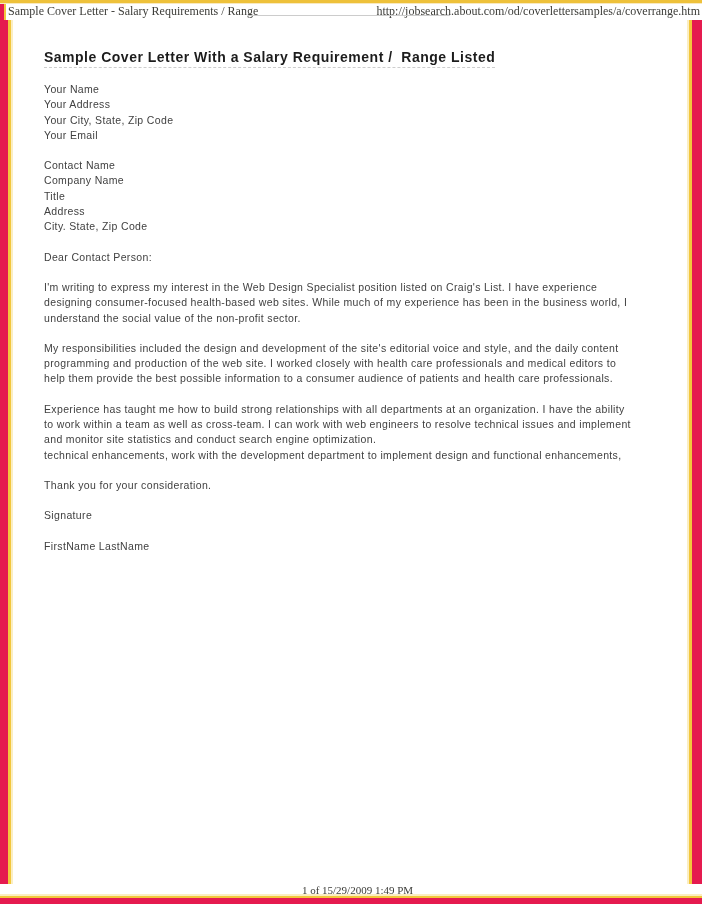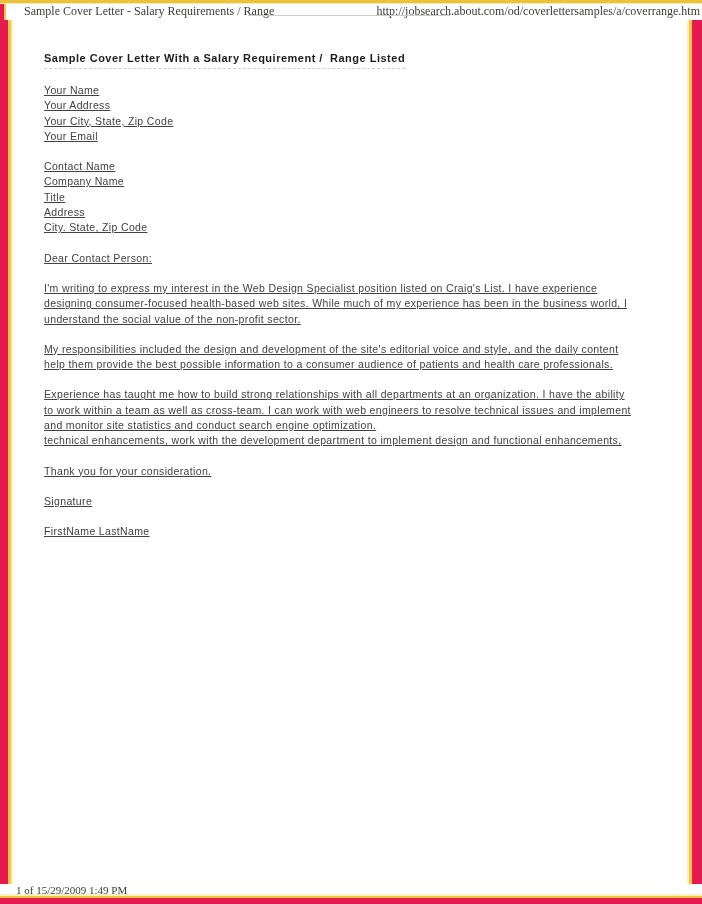--- a/index.html
+++ b/index.html
@@ -26,56 +26,55 @@
   .frame-right{
     position:absolute;top:20px;right:0;width:15px;height:864px;
     background:linear-gradient(to left,#e51a4f 0 10px,#f2c73d 10px 13px,#fbeec2 13px 15px);
   }
   .frame-bottom{
     position:absolute;bottom:0;left:0;width:702px;height:10px;
     background:linear-gradient(to top,#e51a4f 0 6px,#f2c73d 6px 8px,#fbeec2 8px 10px);
   }
   
   .print-header{
-    position:absolute;top:4px;left:24px;right:2px;
+    position:absolute;top:4px;left:8px;right:2px;
     display:flex;justify-content:space-between;
     font-family:"Liberation Serif", serif;
     font-size:12px;line-height:14px;color:#3c3c38;
     white-space:pre;
   }
   .header-rule{
     position:absolute;top:15px;left:248px;width:202px;height:1px;
     background:#cccccc;
   }
   .print-footer{
     position:absolute;bottom:8px;left:16px;right:3px;
-    display:flex;justify-content:flex-start;
+    display:flex;justify-content:center;
     font-family:"Liberation Serif", serif;
     font-size:11px;line-height:12px;color:#3c3c38;
     white-space:pre;
   }
   
   .content{
     position:absolute;top:48px;left:44px;width:630px;
     color:#414141;
   }
   .heading{
     display:inline-block;
-    font-size:11px;font-weight:bold;color:#1c1c1c;
+    font-size:14px;font-weight:bold;color:#1c1c1c;
     letter-spacing:0.5px;line-height:13px;
     padding-bottom:3px;margin-bottom:14px;
     border-bottom:1px dashed #cdcdcd;
     white-space:pre;
   }
   .block{margin:0 0 15px 0;}
   .line{
     font-size:10.5px;letter-spacing:0.35px;
     line-height:15.3px;color:#414141;
     white-space:pre;
-    text-decoration:underline;
   }
 </style>
 </head>
 <body>
 
 <div class="page">
 
   <div class="frame-top"></div>
   <div class="frame-left-thin"></div>
   <div class="frame-left"></div>
@@ -113,20 +112,21 @@
     </div>
 
     <div class="block">
       <div class="line">I'm writing to express my interest in the Web Design Specialist position listed on Craig's List. I have experience</div>
       <div class="line">designing consumer-focused health-based web sites. While much of my experience has been in the business world, I</div>
       <div class="line">understand the social value of the non-profit sector.</div>
     </div>
 
     <div class="block">
       <div class="line">My responsibilities included the design and development of the site's editorial voice and style, and the daily content</div>
+      <div class="line">programming and production of the web site. I worked closely with health care professionals and medical editors to</div>
       <div class="line">help them provide the best possible information to a consumer audience of patients and health care professionals.</div>
     </div>
 
     <div class="block">
       <div class="line">Experience has taught me how to build strong relationships with all departments at an organization. I have the ability</div>
       <div class="line">to work within a team as well as cross-team. I can work with web engineers to resolve technical issues and implement</div>
       <div class="line">and monitor site statistics and conduct search engine optimization.</div>
       <div class="line">technical enhancements, work with the development department to implement design and functional enhancements,</div>
     </div>
 

